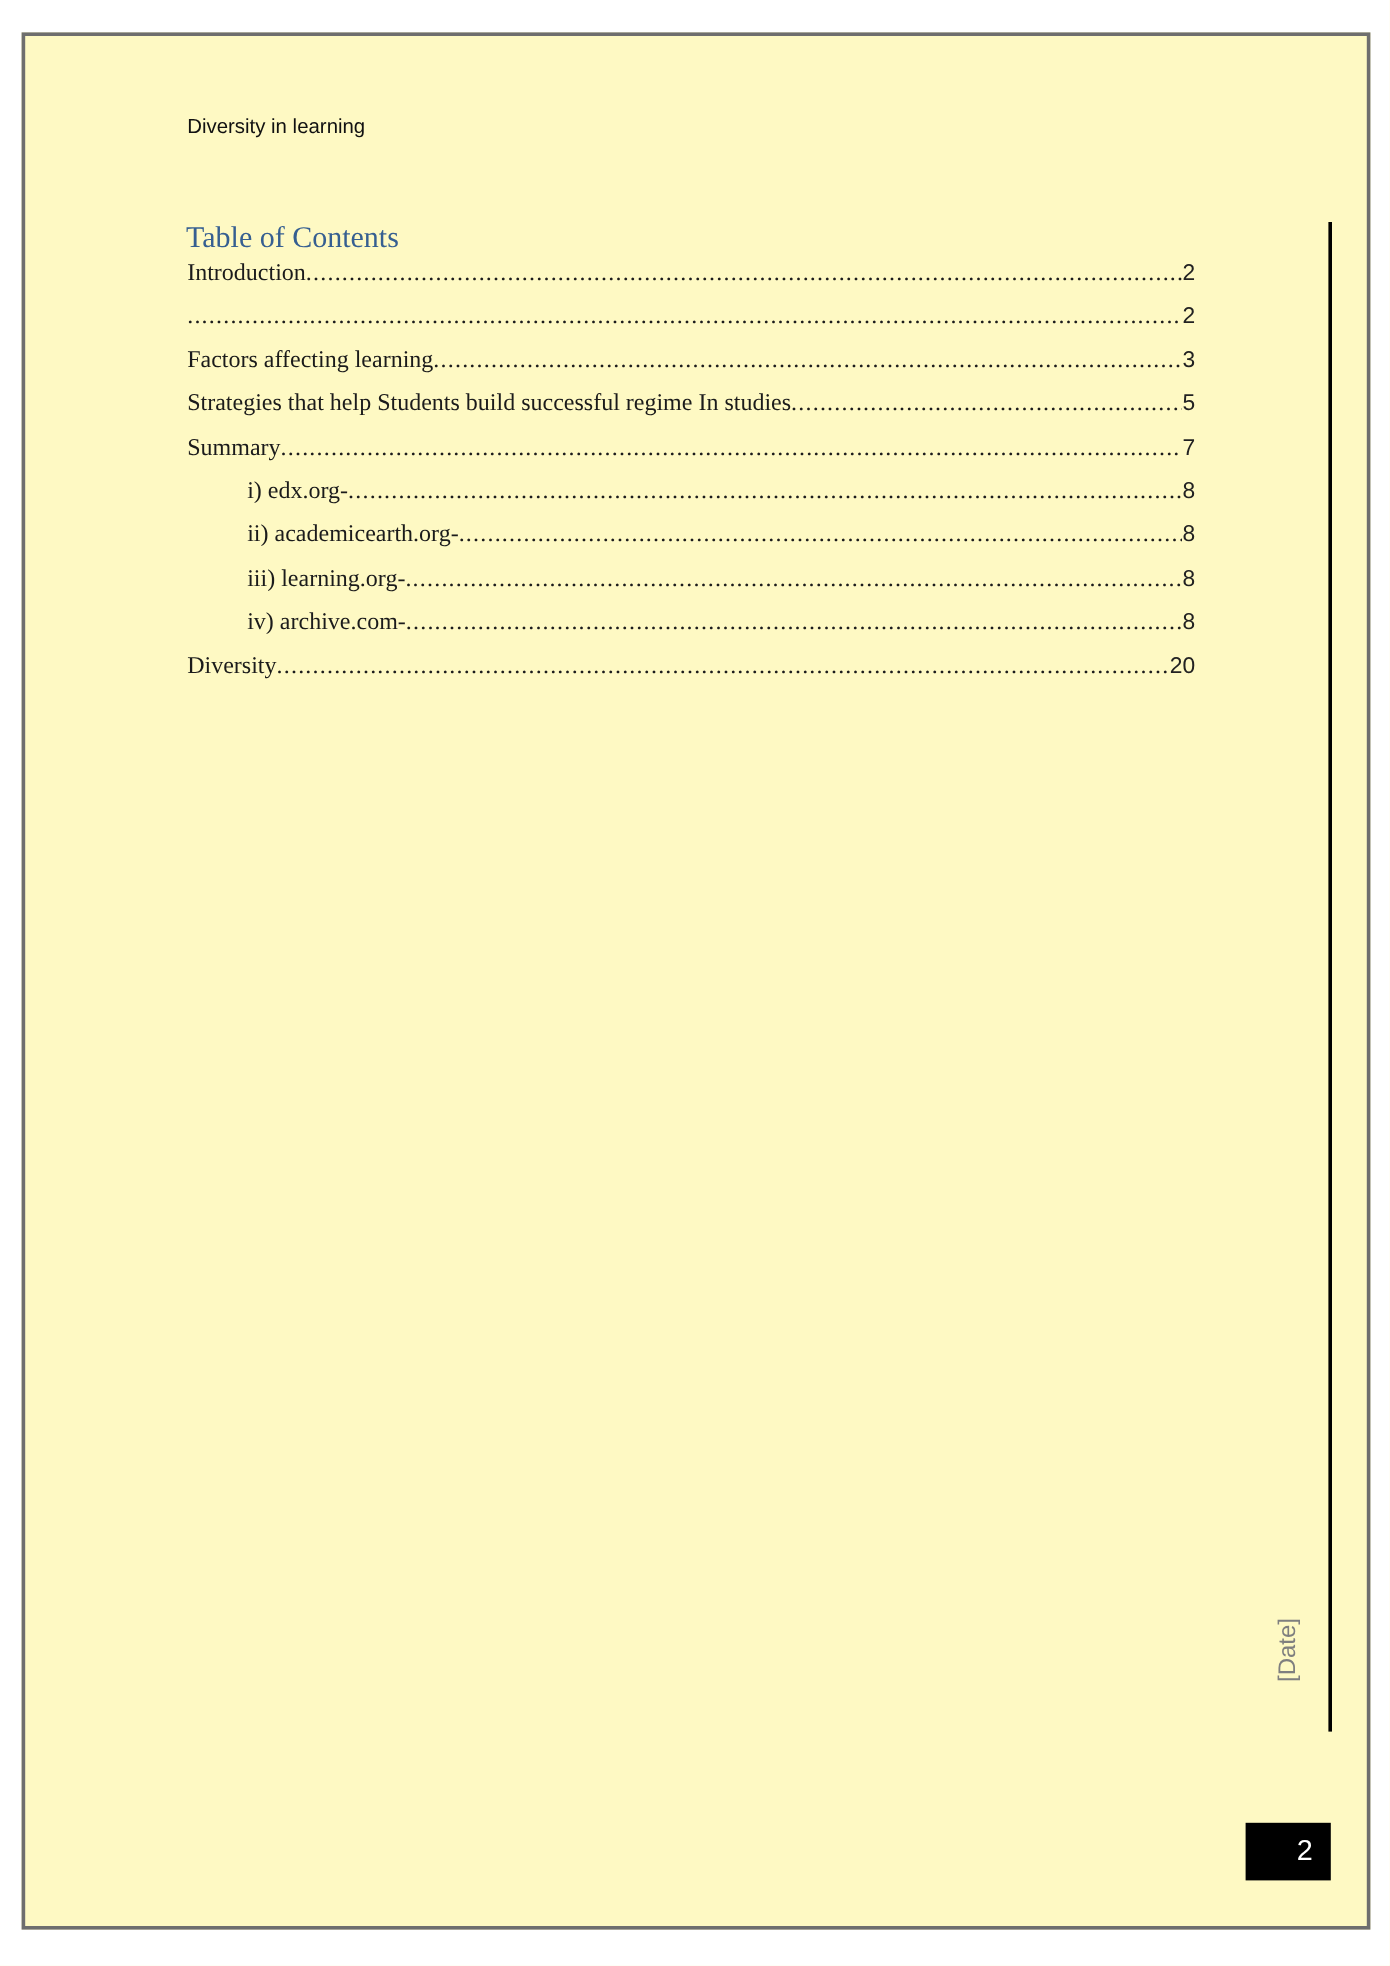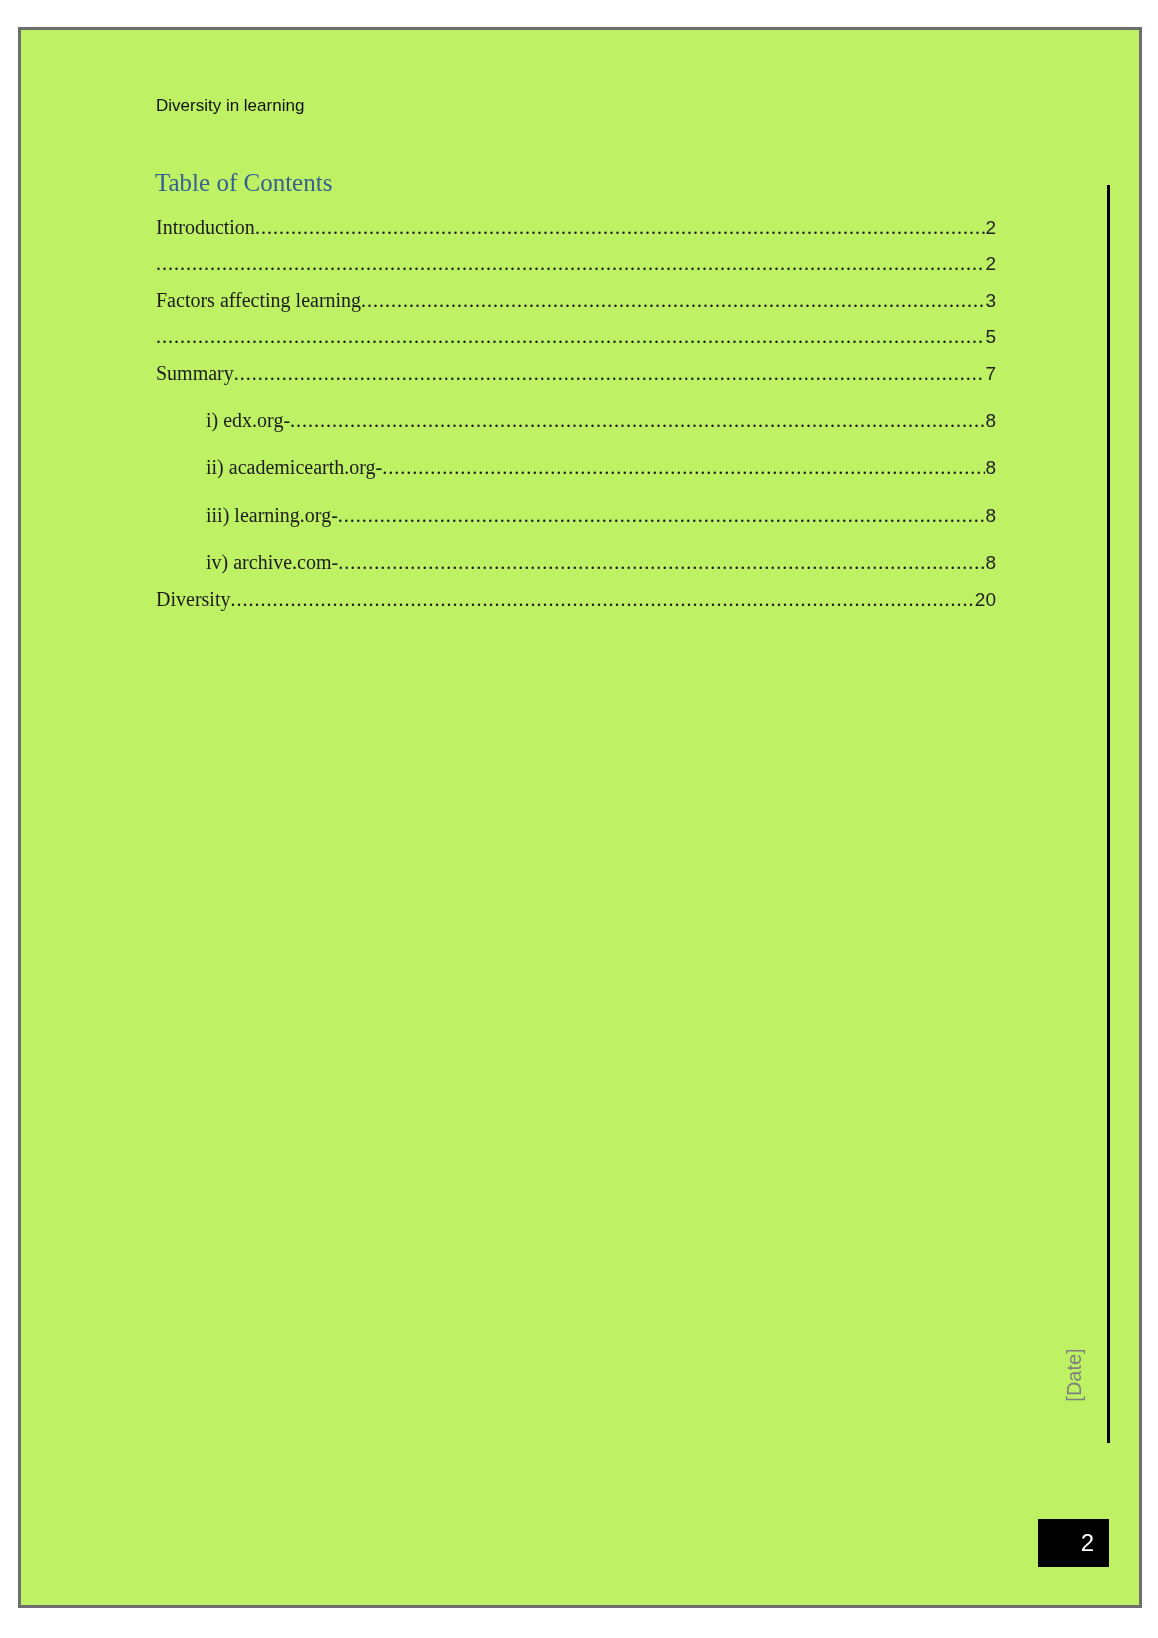--- a/index.html
+++ b/index.html
@@ -3,50 +3,50 @@
 <meta charset="utf-8">
 <style>
   * { margin:0; padding:0; box-sizing:border-box; }
   html,body { width:1158px; height:1638px; background:#ffffff; }
   body { position:relative; overflow:hidden; }
 
   .page {
     position:absolute; left:18px; top:27px;
     width:1124px; height:1581px;
     border:3px solid #6e6e6e;
-    background:#bef264;
+    background:#fef9c3;
   }
 
   .running-header {
     position:absolute; left:135px; top:66px;
     font-family:"Liberation Sans", sans-serif;
     font-size:17px; color:#111111;
   }
 
   .toc-title {
-    position:absolute; left:134px; top:139px;
+    position:absolute; left:134px; top:155px;
     font-family:"Liberation Serif", serif;
     font-weight:normal;
     font-size:25px; color:#365F91;
   }
 
   .toc {
     position:absolute; left:135px; top:186px;
     width:840px;
   }
 
   .toc-row {
     display:flex; align-items:baseline;
     height:36.4px;
     font-family:"Liberation Serif", serif;
     font-size:20px; color:#1b1b1b;
     cursor:pointer;
     justify-content:center;
   }
-  .toc-row.level-2 { padding-left:50px;margin-top:11px; }
+  .toc-row.level-2 { padding-left:50px; }
 
   .toc-label { white-space:nowrap; }
 
   .toc-dots {
     flex:1 1 auto; overflow:hidden; white-space:nowrap;
     letter-spacing:1px;
     color:#1b1b1b;
   }
 
   .toc-page {
@@ -99,20 +99,21 @@
       <div class="toc-row">
         <span class="toc-dots">............................................................................................................................................................................................................................................................................................................</span>
         <span class="toc-page">2</span>
       </div>
       <div class="toc-row">
         <span class="toc-label">Factors affecting learning</span>
         <span class="toc-dots">............................................................................................................................................................................................................................................................................................................</span>
         <span class="toc-page">3</span>
       </div>
       <div class="toc-row">
+        <span class="toc-label">Strategies that help Students build successful regime In studies</span>
         <span class="toc-dots">............................................................................................................................................................................................................................................................................................................</span>
         <span class="toc-page">5</span>
       </div>
       <div class="toc-row">
         <span class="toc-label">Summary</span>
         <span class="toc-dots">............................................................................................................................................................................................................................................................................................................</span>
         <span class="toc-page">7</span>
       </div>
       <div class="toc-row level-2">
         <span class="toc-label">i) edx.org-</span>

